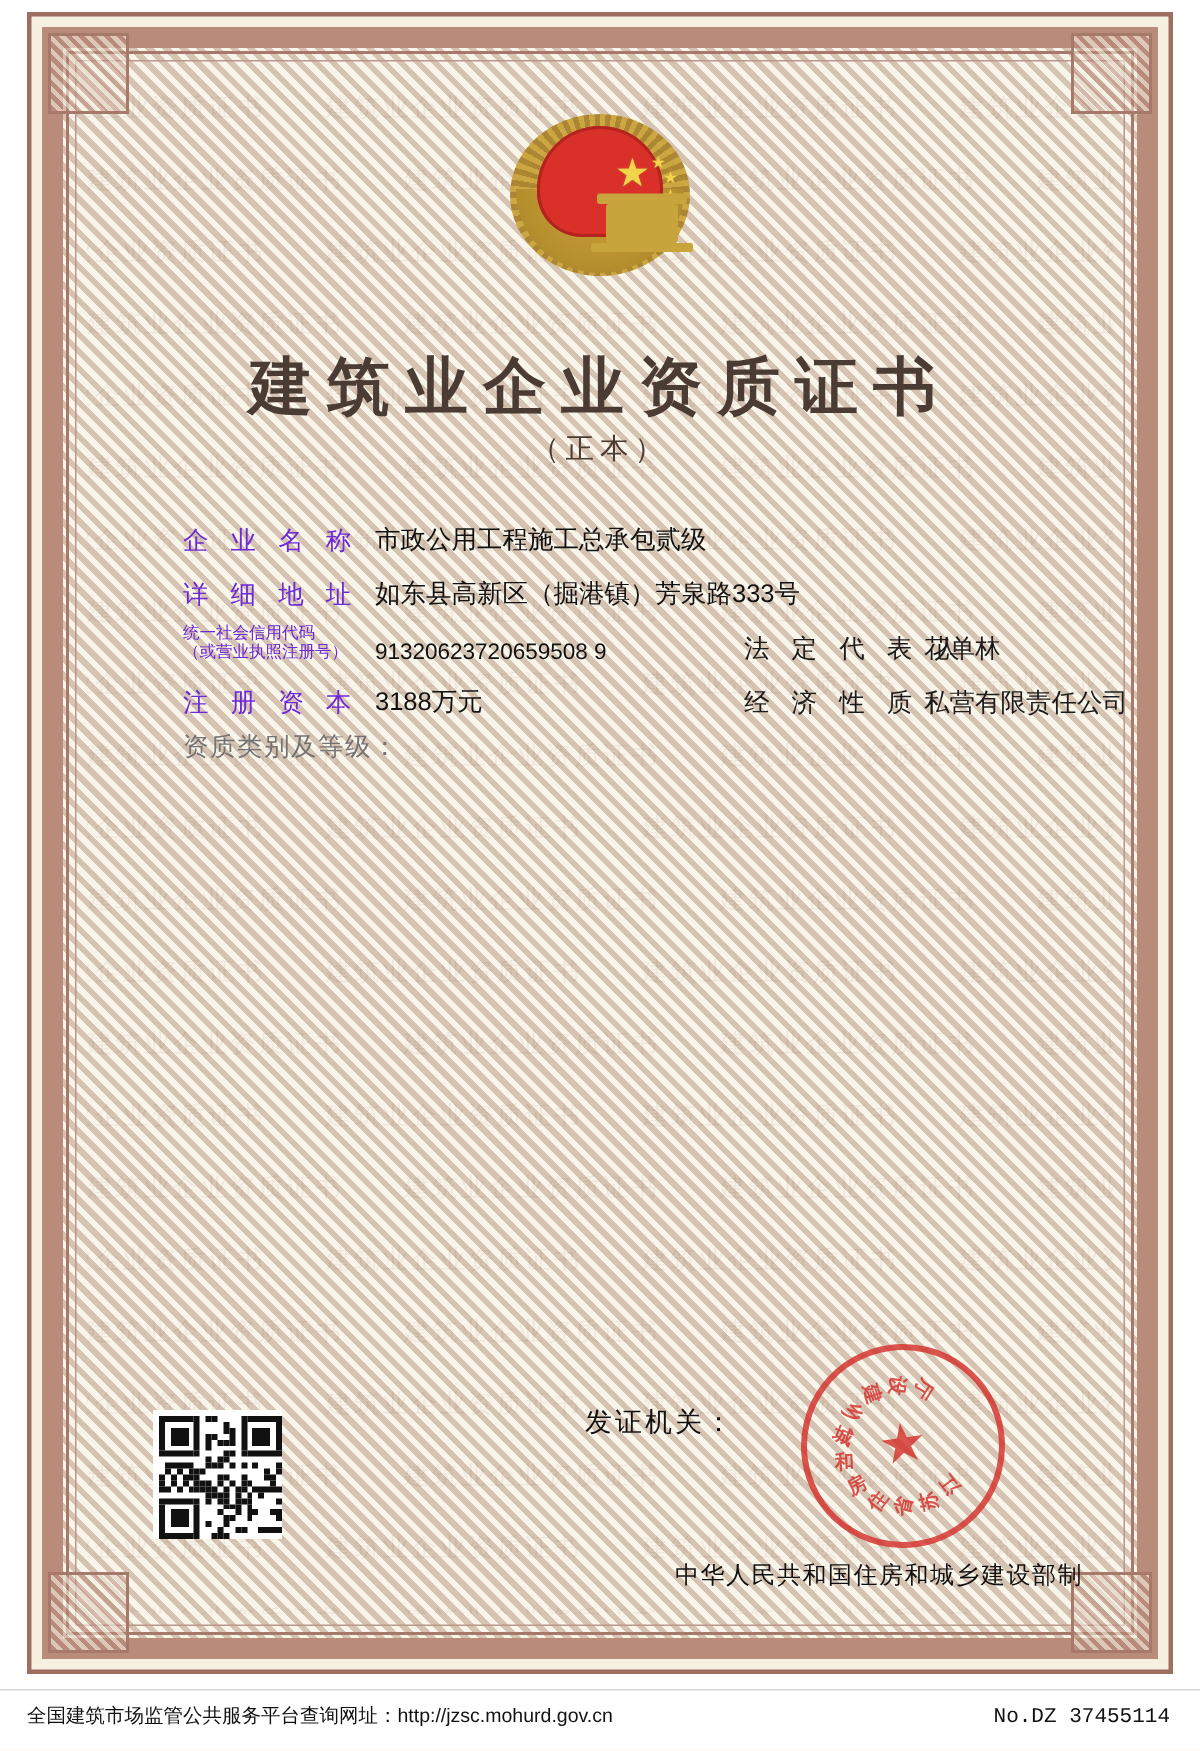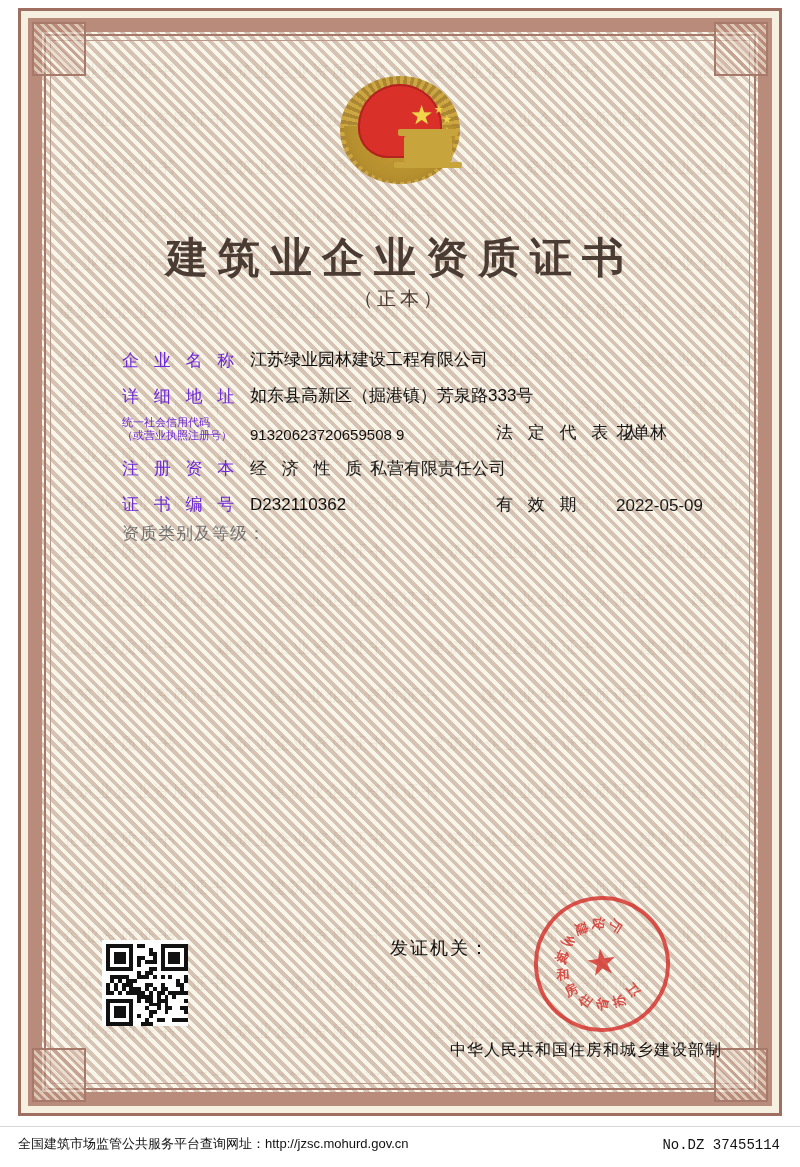--- a/index.html
+++ b/index.html
@@ -331,21 +331,21 @@
     </div>
   </div>
 
   <div class="title">建筑业企业资质证书</div>
   <div class="subtitle">（正本）</div>
 
   <div class="fields">
 
     <div class="row">
       <div class="lab">企 业 名 称</div>
-      <div class="val">江苏绿业园林建设工程有限公司</div>
+      <div class="val">市政公用工程施工总承包贰级</div>
     </div>
 
     <div class="row">
       <div class="lab">详 细 地 址</div>
       <div class="val">如东县高新区（掘港镇）芳泉路333号</div>
     </div>
 
     <div class="row">
       <div class="lab two-line">
         <em>统一社会信用代码</em>
@@ -354,33 +354,26 @@
       <div class="pair">
         <div class="val small" style="flex:0 0 246px">91320623720659508 9</div>
         <div class="lab2">法 定 代 表 人</div>
         <div class="val2">花单林</div>
       </div>
     </div>
 
     <div class="row">
       <div class="lab">注 册 资 本</div>
       <div class="pair">
+        <div class="val" style="flex:0 0 246px">3188万元</div>
         <div class="lab2">经 济 性 质</div>
         <div class="val2">私营有限责任公司</div>
       </div>
     </div>
 
-    <div class="row">
-      <div class="lab">证 书 编 号</div>
-      <div class="pair">
-        <div class="val" style="flex:0 0 246px">D232110362</div>
-        <div class="lab2">有 效 期</div>
-        <div class="val2">2022-05-09</div>
-      </div>
-    </div>
 
     <div class="cat-label">资质类别及等级：</div>
   </div>
 
   <div class="qr">
     <div class="qr-inner" id="qr-inner">
         <div class="mod" style="left: 33.2381px; top: 2px; width: 3.90476px; height: 3.90476px;"></div>
         <div class="mod" style="left: 37.1429px; top: 2px; width: 3.90476px; height: 3.90476px;"></div>
         <div class="mod" style="left: 44.9524px; top: 5.90476px; width: 3.90476px; height: 3.90476px;"></div>
         <div class="mod" style="left: 44.9524px; top: 9.80952px; width: 3.90476px; height: 3.90476px;"></div>

